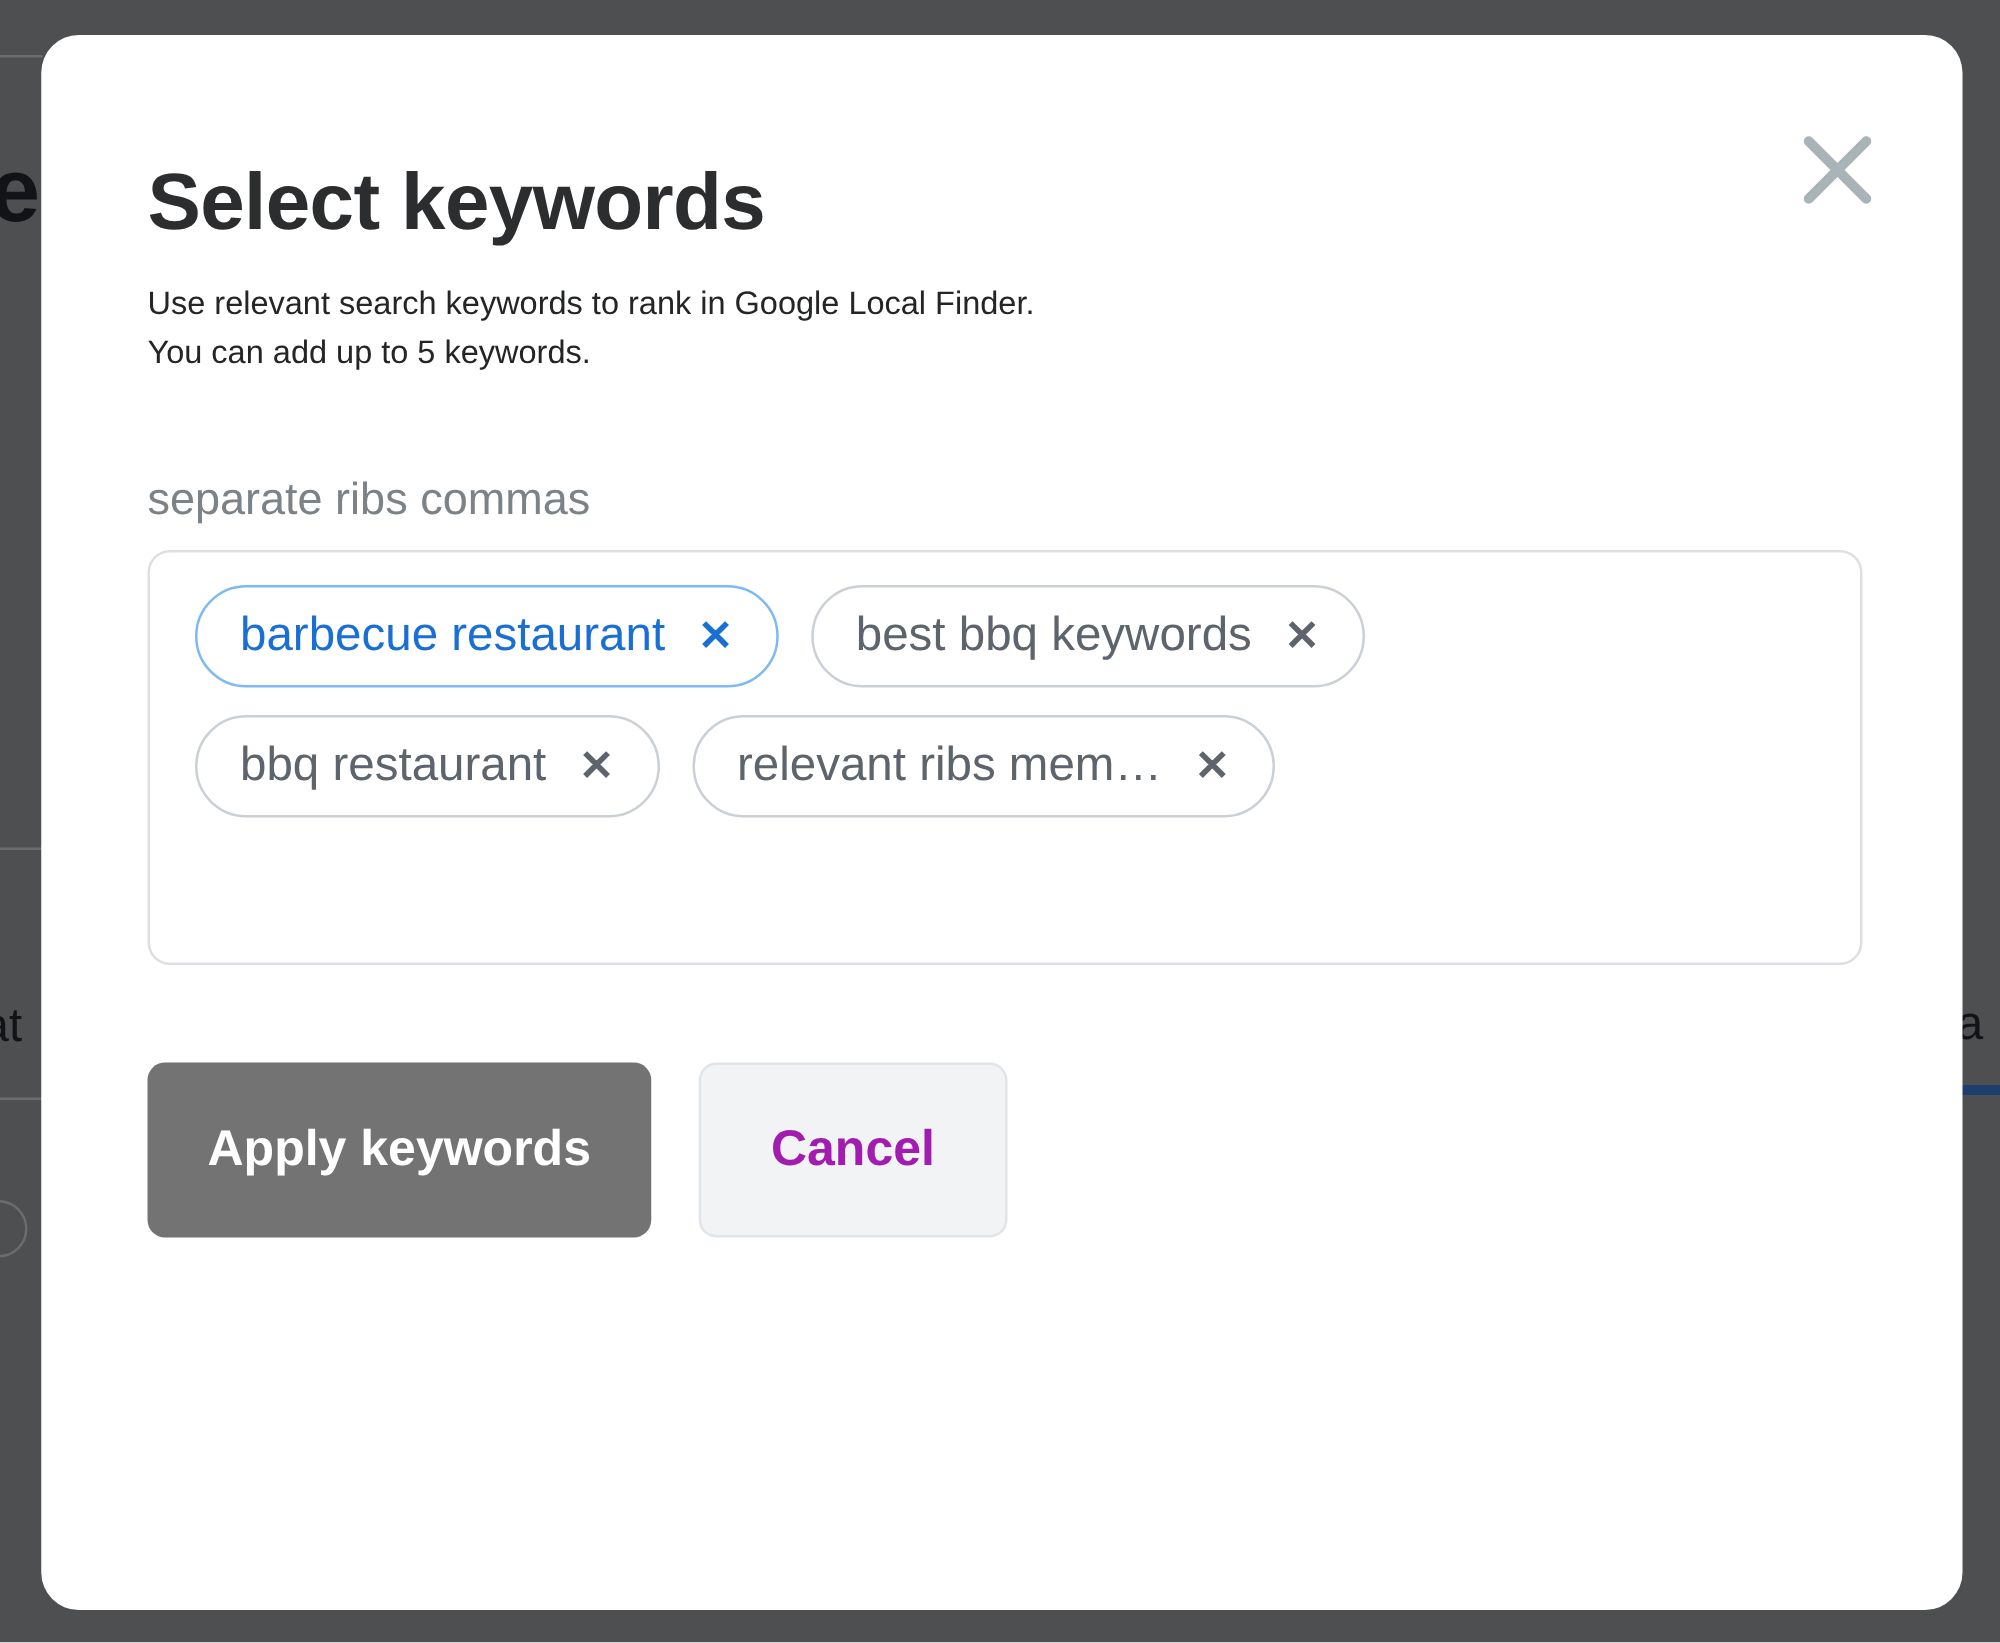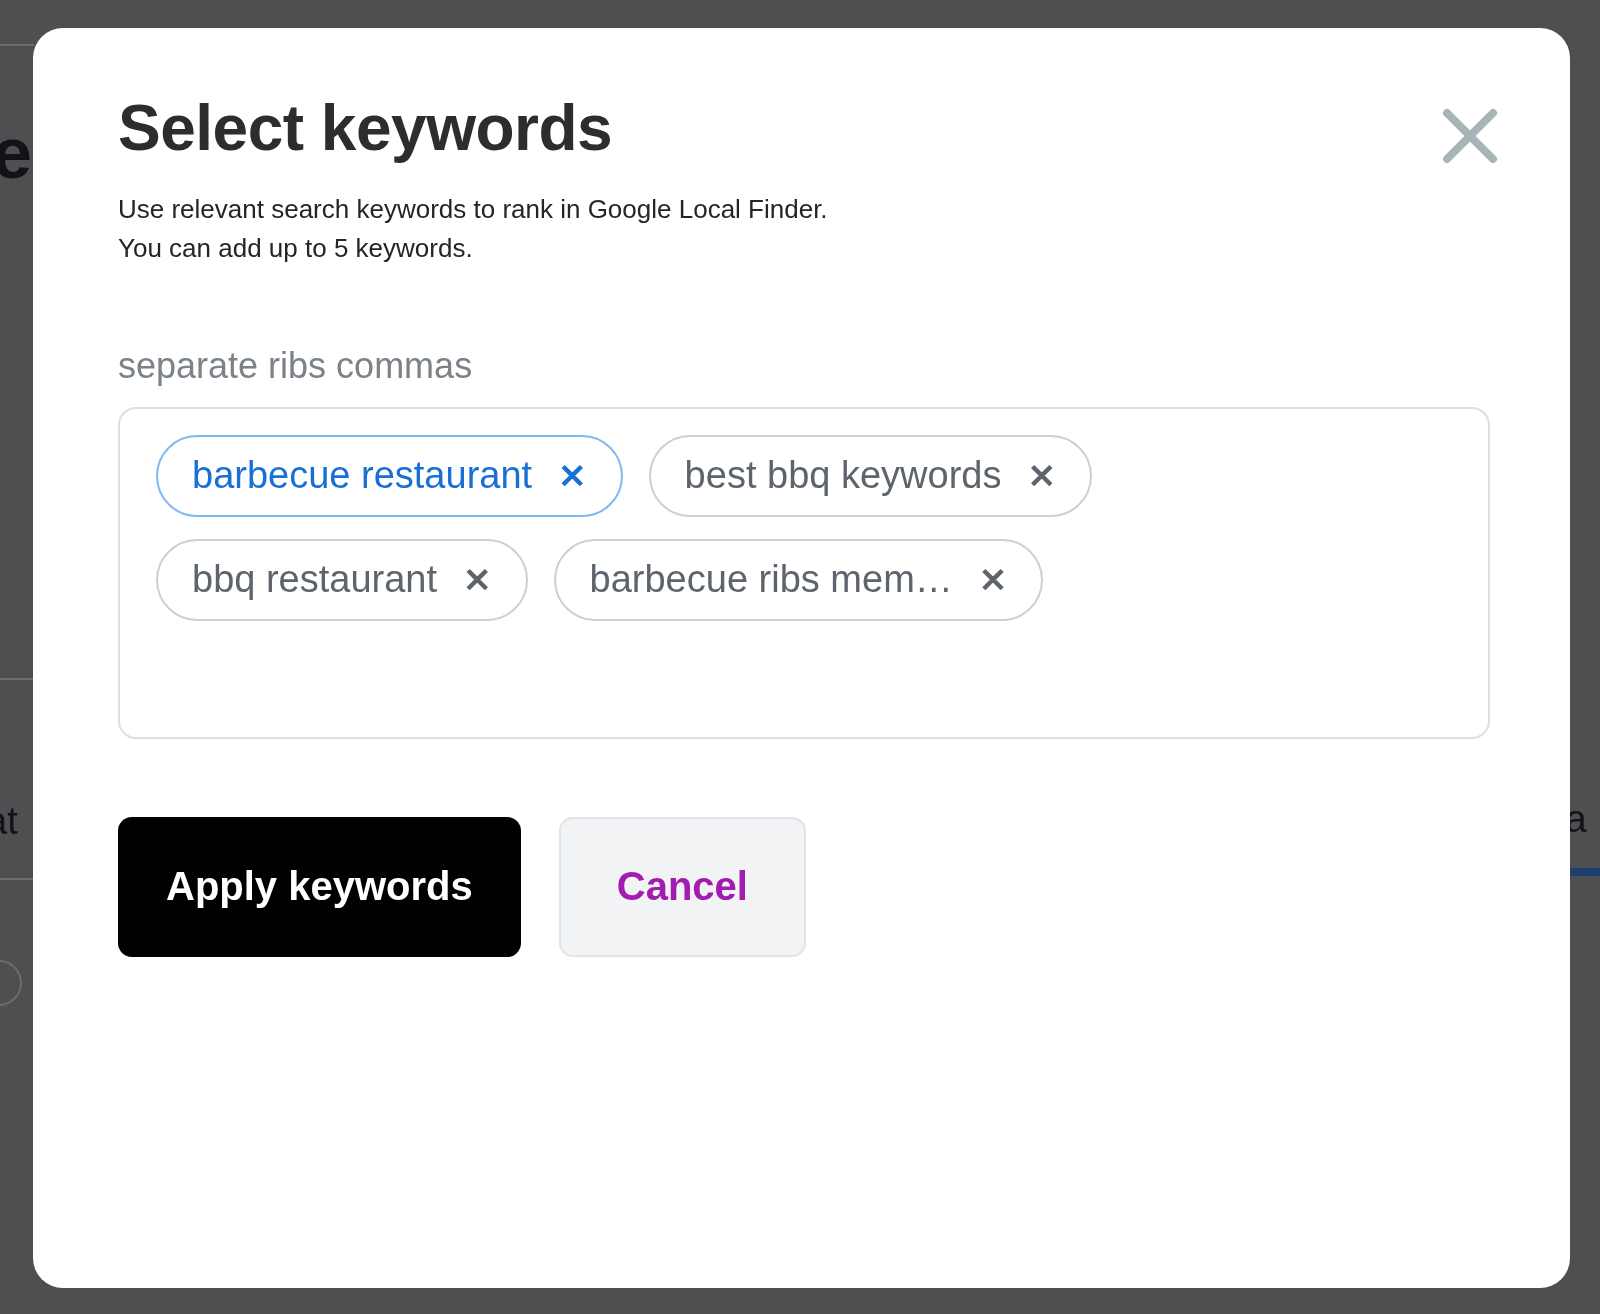--- a/index.html
+++ b/index.html
@@ -77,21 +77,21 @@
     width: 72px;
     height: 72px;
     display: flex;
     align-items: center;
     justify-content: center;
     cursor: pointer;
   }
   .close-btn svg { display: block; }
 
   .modal-body {
-    padding: 67px 80px 0 85px;
+    padding: 100px 80px 0 85px;
   }
 
   .modal-title {
     font-size: 64px;
     font-weight: 700;
     color: #2b2d2f;
     letter-spacing: -0.5px;
     line-height: 1.05;
   }
 
@@ -194,21 +194,21 @@
     font-size: 40px;
     font-weight: 700;
     cursor: pointer;
     height: 140px;
     display: inline-flex;
     align-items: center;
     justify-content: center;
   }
 
   .btn-primary {
-    background: #000000;
+    background: #737373;
     color: #ffffff;
     padding: 0 48px;
   }
 
   .btn-secondary {
     background: #f1f3f5;
     color: #a21caf;
     border: 2px solid #e1e4e8;
     padding: 0 56px;
   }
@@ -256,21 +256,21 @@
         </span>
         <span class="tag">
           <span>best bbq keywords</span>
           <span class="tag-x">✕</span>
         </span>
         <span class="tag">
           <span>bbq restaurant</span>
           <span class="tag-x">✕</span>
         </span>
         <span class="tag">
-          <span>barbecue ribs mem…</span>
+          <span>relevant ribs mem…</span>
           <span class="tag-x">✕</span>
         </span>
       </div>
 
       <div class="modal-actions">
         <button class="btn btn-primary">Apply keywords</button>
         <button class="btn btn-secondary">Cancel</button>
       </div>
 
     </div>

